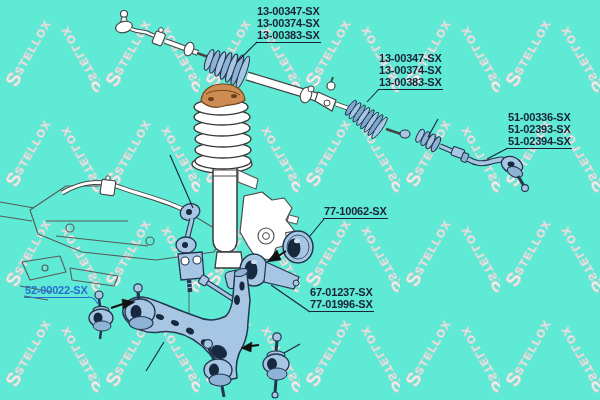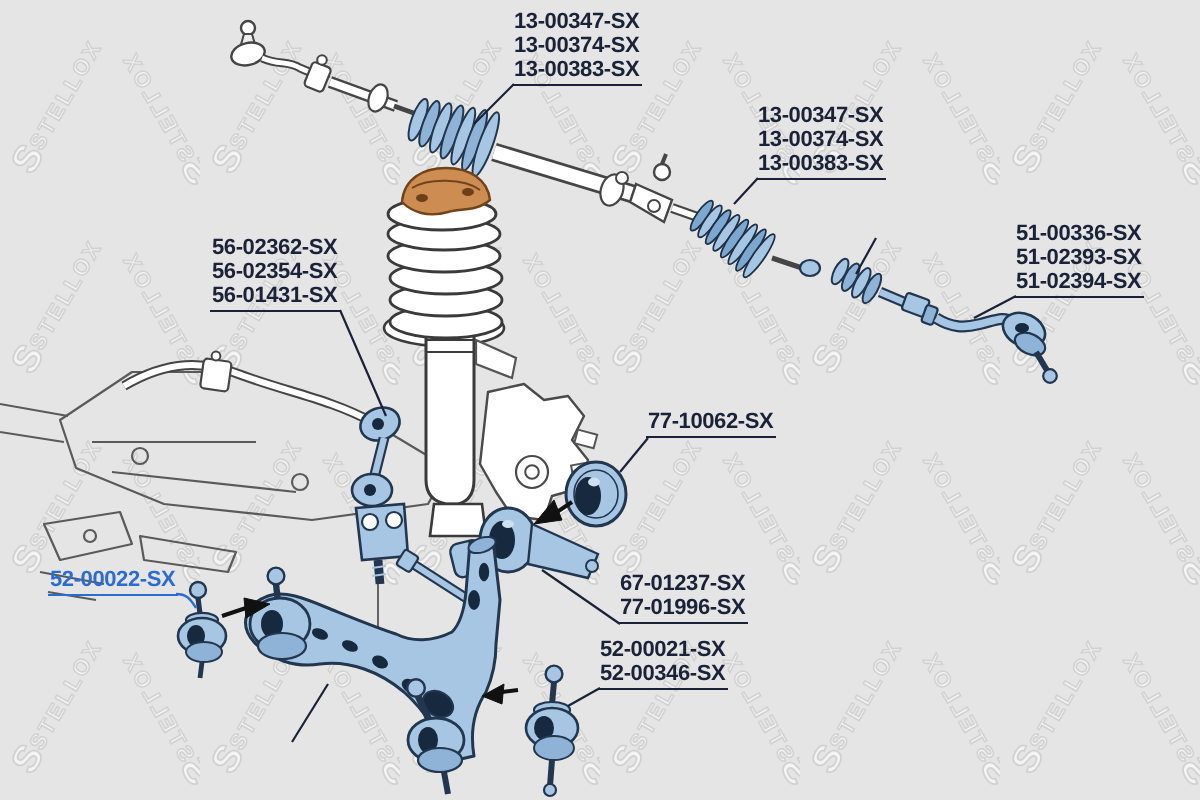--- a/index.html
+++ b/index.html
@@ -1,16 +1,16 @@
 <!DOCTYPE html>
 <html><head>
 <meta charset="utf-8">
 <style>
   html,body{margin:0;padding:0;background:#fff;}
-  #stage{position:relative;width:600px;height:400px;background:#e5e5e5;overflow:hidden;
+  #stage{position:relative;width:600px;height:400px;background:#5eead4;overflow:hidden;
          font-family:"Liberation Sans",sans-serif;}
   #stage svg{position:absolute;left:0;top:0;}
   .callout{position:absolute;font:bold 11px/12px "Liberation Sans",sans-serif;
            color:#1a2238;white-space:nowrap;border-bottom:1.6px solid #1a2238;
            padding:0 1px 1px 1px;letter-spacing:-0.2px;z-index:5;}
   .callout.link{color:#2b6cd4;border-bottom-color:#2b6cd4;cursor:pointer;}
   .wm-word{font-family:"Liberation Sans",sans-serif;font-weight:bold;}
 </style>
 </head>
 <body>
@@ -276,38 +276,29 @@
     <div>13-00383-SX</div>
   </div>
 
 
   <div class="callout" style="left:507px;top:111px">
     <div>51-00336-SX</div>
     <div>51-02393-SX</div>
     <div>51-02394-SX</div>
   </div>
 
-  <div class="callout" style="left:105px;top:118px">
-    <div>56-02362-SX</div>
-    <div>56-02354-SX</div>
-    <div>56-01431-SX</div>
-  </div>
 
   <div class="callout" style="left:323px;top:205px">
     <div>77-10062-SX</div>
   </div>
 
   <div class="callout link" style="left:24px;top:284px">
     <div>52-00022-SX</div>
   </div>
 
   <div class="callout" style="left:309px;top:286px">
     <div>67-01237-SX</div>
     <div>77-01996-SX</div>
   </div>
 
-  <div class="callout" style="left:299px;top:319px">
-    <div>52-00021-SX</div>
-    <div>52-00346-SX</div>
-  </div>
 
 
 </div>
 
 </body></html>

